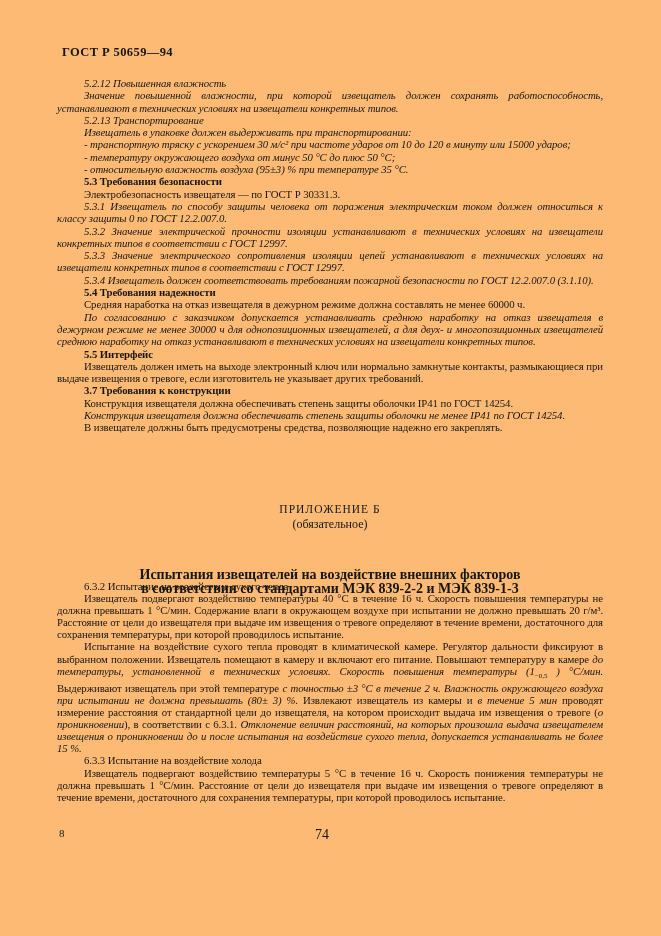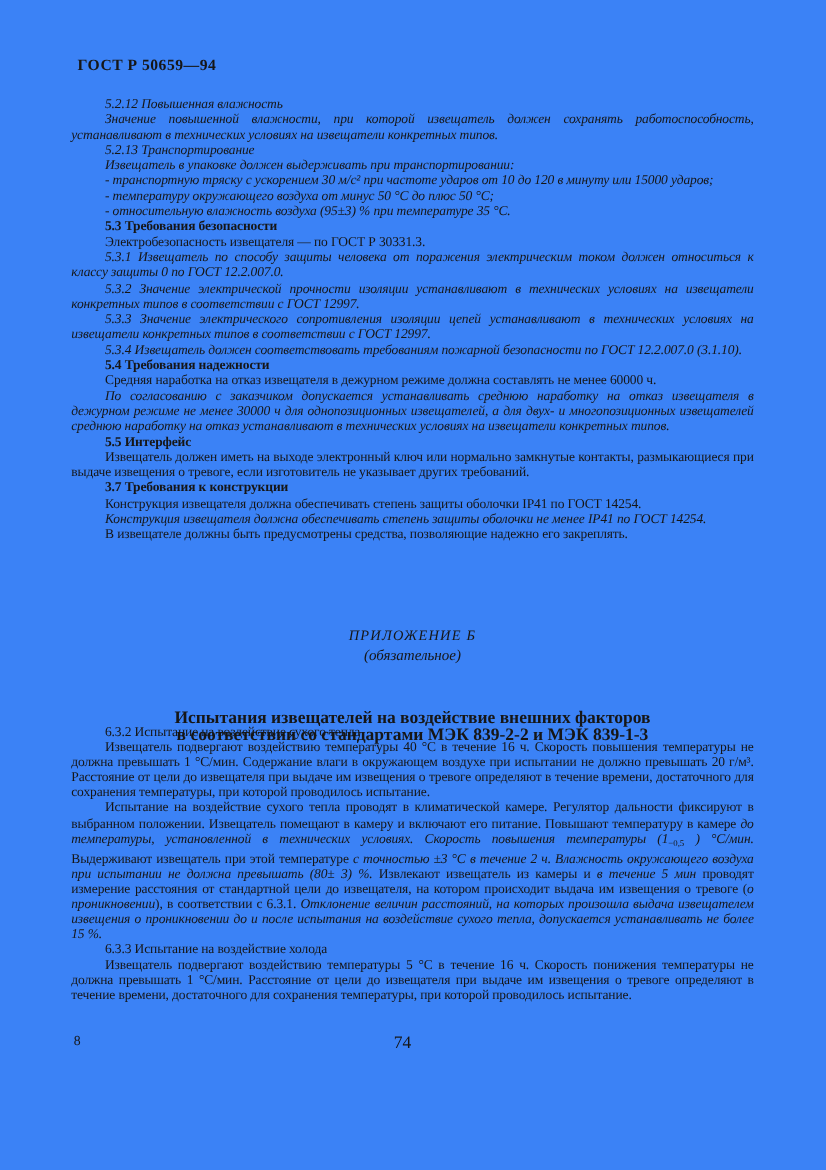--- a/index.html
+++ b/index.html
@@ -4,21 +4,21 @@
 <style>
   html, body {
     margin: 0;
     padding: 0;
     background: #ffffff;
   }
   .page {
     position: relative;
     width: 661px;
     height: 936px;
-    background: #3b82f6;
+    background: #fdba74;
     font-family: "Liberation Serif", "DejaVu Serif", serif;
     color: #161616;
     overflow: hidden;
   }
   .doc-header {
     position: absolute;
     left: 62px;
     top: 45px;
     font-size: 12.5px;
     font-weight: bold;
@@ -48,21 +48,20 @@
     font-size: 7px;
     vertical-align: sub;
     letter-spacing: 0;
   }
   .appendix-head {
     position: absolute;
     left: 57px;
     top: 502px;
     width: 546px;
     text-align: center;
-    font-style: italic;
   }
   .appendix-label {
     font-size: 11.5px;
     letter-spacing: 1px;
     line-height: 14.5px;
   }
   .appendix-sublabel {
     font-size: 12px;
     line-height: 14px;
   }

